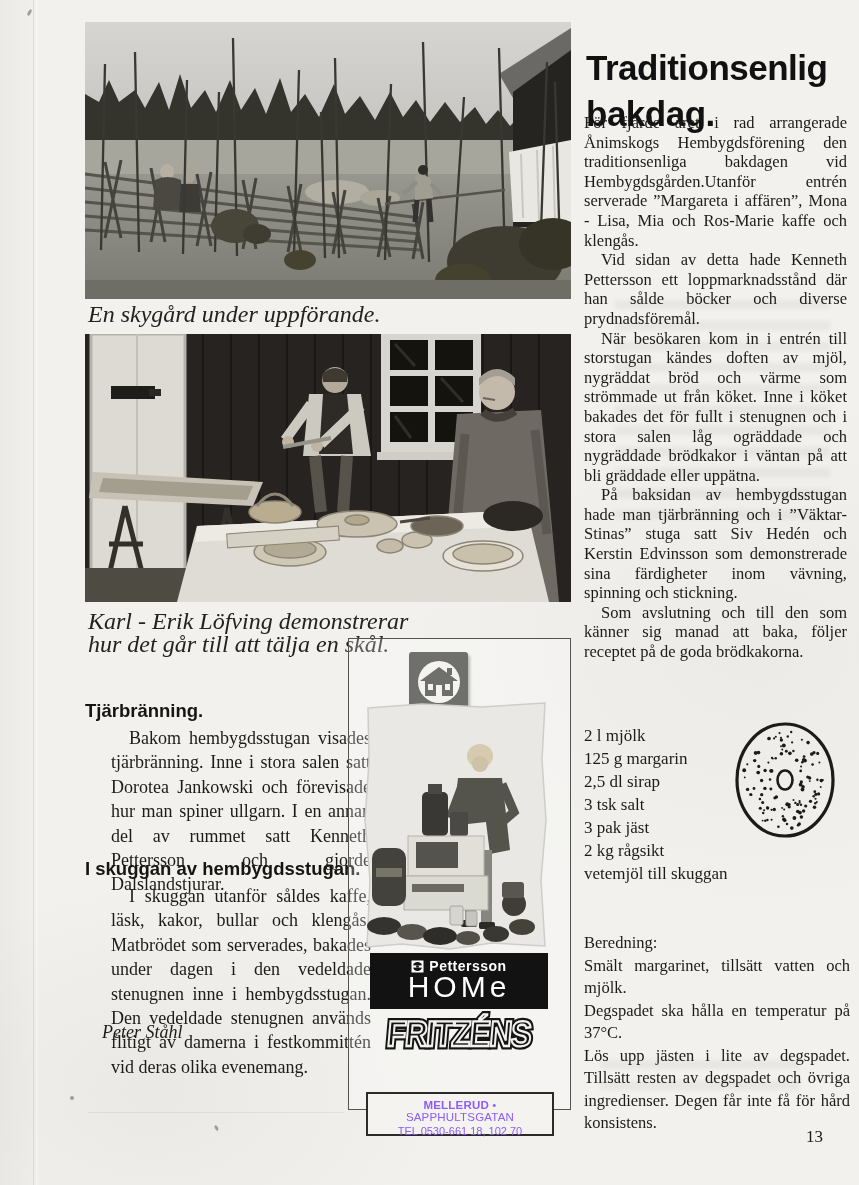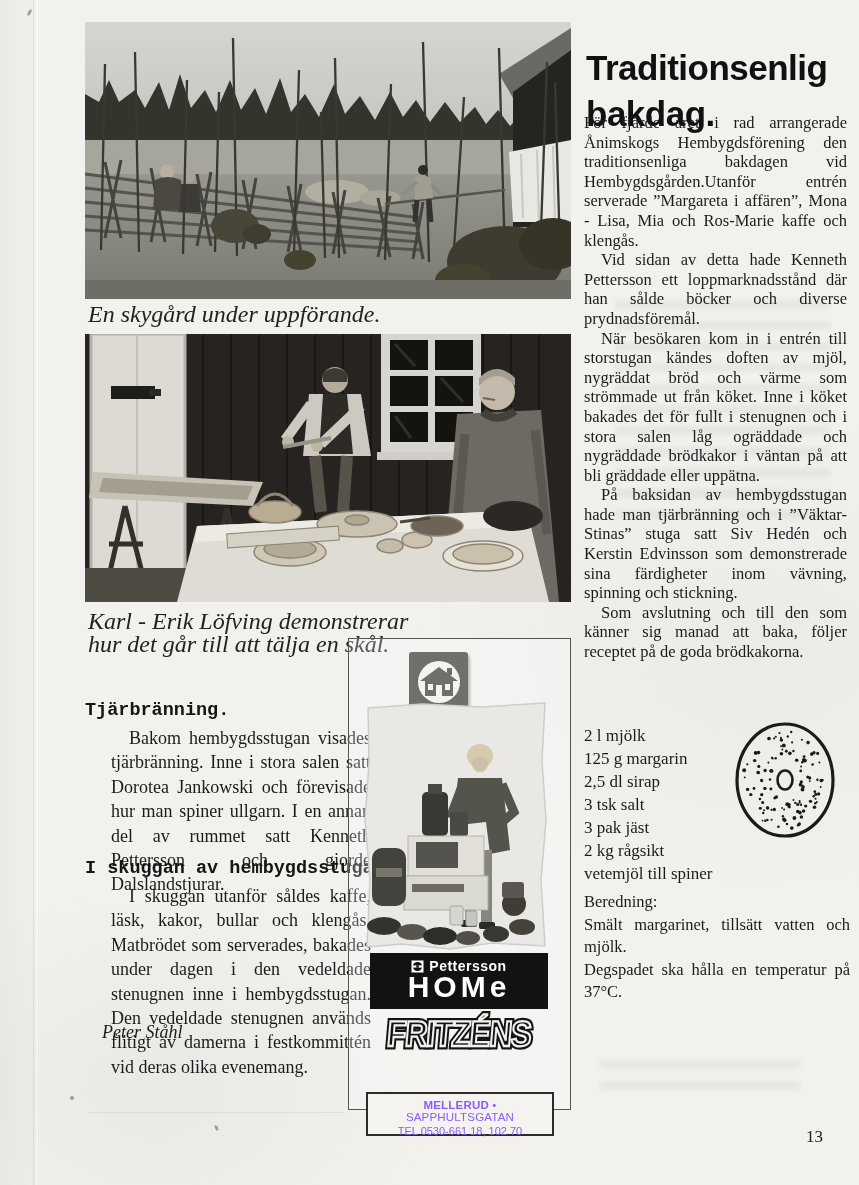--- a/index.html
+++ b/index.html
@@ -30,45 +30,45 @@
     font-weight:bold;font-size:35px;line-height:46px;letter-spacing:-0.5px;color:#111;
   }
   .rc{position:absolute;left:584px;top:113px;width:263px;font-size:16.5px;line-height:19.6px;text-align:justify;}
   .rc p{margin:0;}
   .rc p + p{text-indent:17px;}
 
   .recipe{position:absolute;left:584px;top:724px;width:200px;font-size:17px;line-height:23px;}
   .recipe div{white-space:nowrap;}
   .bread{position:absolute;left:733px;top:719px;}
 
-  .prep{position:absolute;left:584px;top:891px;width:266px;font-size:16.5px;line-height:22.5px;text-align:justify;}
+  .prep{position:absolute;left:584px;top:932px;width:266px;font-size:16.5px;line-height:22.5px;text-align:justify;}
   .prep p{margin:0;}
 
   
   .sechead{
     position:absolute;left:85px;
-    font-family:Liberation Mono, monospace;
+    font-family:Liberation Sans, sans-serif;
     font-weight:bold;font-size:18.5px;color:#161513;text-align:center;
   }
   .secbody{position:absolute;left:85px;width:260px;font-size:18px;line-height:24.4px;text-align:justify;margin-left:26px;}
   .secbody p{margin:0;text-indent:18px;}
   .byline{position:absolute;left:102px;top:1022px;font-style:italic;font-size:18px;}
 
   .pageno{position:absolute;left:806px;top:1127px;font-size:17px;}
 
   
   .adframe{position:absolute;left:348px;top:638px;width:221px;height:470px;border:1px solid #55534f;background:rgba(255,255,255,0.25);}
   .adbadge{position:absolute;left:409px;top:652px;width:59px;height:60px;background:#6f6f6b;border-radius:3px;box-shadow:2px 3px 3px rgba(0,0,0,0.25);display:flex;align-items:center;justify-content:center;}
   .tornphoto{position:absolute;left:362px;top:700px;}
   .banner{
     position:absolute;left:370px;top:953px;width:178px;height:56px;background:#121212;
     color:#fff;font-family:"Liberation Sans","DejaVu Sans",sans-serif;text-align:center;
   }
   .banner .brandline{display:flex;align-items:center;justify-content:center;gap:5px;padding-top:5px;font-size:14px;font-weight:bold;letter-spacing:0.5px;}
-  .banner .home{font-size:30px;font-weight:bold;letter-spacing:4px;line-height:30px;margin-top:-2px;}
+  .banner .home{font-size:30px;font-weight:normal;letter-spacing:4px;line-height:30px;margin-top:-2px;}
   .fritzens{position:absolute;left:356px;top:1010px;width:206px;height:52px;text-align:center;}
   .fritzens .layer{
     position:absolute;left:0;top:0;width:100%;
     font-family:"Liberation Sans","DejaVu Sans",sans-serif;font-weight:bold;font-size:31px;line-height:48px;
     transform:skewX(-5deg) scaleY(1.15);letter-spacing:-1px;
   }
   .fritzens .back{color:#141414;-webkit-text-stroke:6px #141414;text-shadow:2px 2px 0 #141414;}
   .fritzens .front{color:#141414;-webkit-text-stroke:2px #f2f1ee;}
   .addrbox{
     position:absolute;left:366px;top:1064px;width:184px;height:40px;border:2px solid #2c2b29;background:#f4f3f0;
@@ -223,21 +223,21 @@
     <p>Som avslutning och till den som känner sig manad att baka, följer receptet på de goda brödkakorna.</p>
   </div>
 
   <div class="recipe">
     <div>2 l mjölk</div>
     <div>125 g margarin</div>
     <div>2,5 dl sirap</div>
     <div>3 tsk salt</div>
     <div>3 pak jäst</div>
     <div>2 kg rågsikt</div>
-    <div>vetemjöl till spiner</div>
+    <div>vetemjöl till skuggan</div>
   </div>
 
   <div class="bread">
     <svg id="bread-svg" width="104" height="122" viewBox="0 0 104 122">
       <ellipse cx="52" cy="61" rx="48" ry="56" fill="none" stroke="#1c1b1a" stroke-width="3.2"></ellipse>
       <ellipse cx="52" cy="61" rx="7.5" ry="9.5" fill="none" stroke="#1c1b1a" stroke-width="2.6"></ellipse>
       <g id="bread-dots">
           <circle cx="84.4" cy="61.0" r="1.13" fill="#1c1b1a"></circle>
           <circle cx="54.0" cy="105.0" r="1.26" fill="#1c1b1a"></circle>
           <circle cx="22.6" cy="33.9" r="1.82" fill="#1c1b1a"></circle>
@@ -357,20 +357,21 @@
           <circle cx="42.8" cy="17.7" r="1.01" fill="#1c1b1a"></circle>
           <circle cx="70.0" cy="67.9" r="1.82" fill="#1c1b1a"></circle>
         </g>
     </svg>
   </div>
 
   <div class="prep">
     <p>Beredning:</p>
     <p>Smält margarinet, tillsätt vatten och mjölk.</p>
     <p>Degspadet ska hålla en temperatur på 37°C.</p>
+    <p>Lös upp jästen i lite av degspadet. Tillsätt resten av degspadet och övriga ingredienser. Degen får inte få för hård konsistens.</p>
   </div>
 
   <div class="sechead" style="top:700px;">Tjärbränning.</div>
   <div class="secbody" style="top:726px;">
     <p>Bakom hembygdsstugan visades tjärbränning. Inne i stora salen satt Dorotea Jankowski och förevisade hur man spiner ullgarn. I en annan del av rummet satt Kenneth Pettersson och gjorde Dalslandstjurar.</p>
   </div>
 
   <div class="sechead" style="top:858px;">I skuggan av hembygdsstugan.</div>
   <div class="secbody" style="top:884px;">
     <p>I skuggan utanför såldes kaffe, läsk, kakor, bullar och klengås. Matbrödet som serverades, bakades under dagen i den vedeldade stenugnen inne i hembygdsstugan. Den vedeldade stenugnen används flitigt av damerna i festkommittén vid deras olika evenemang.</p>

